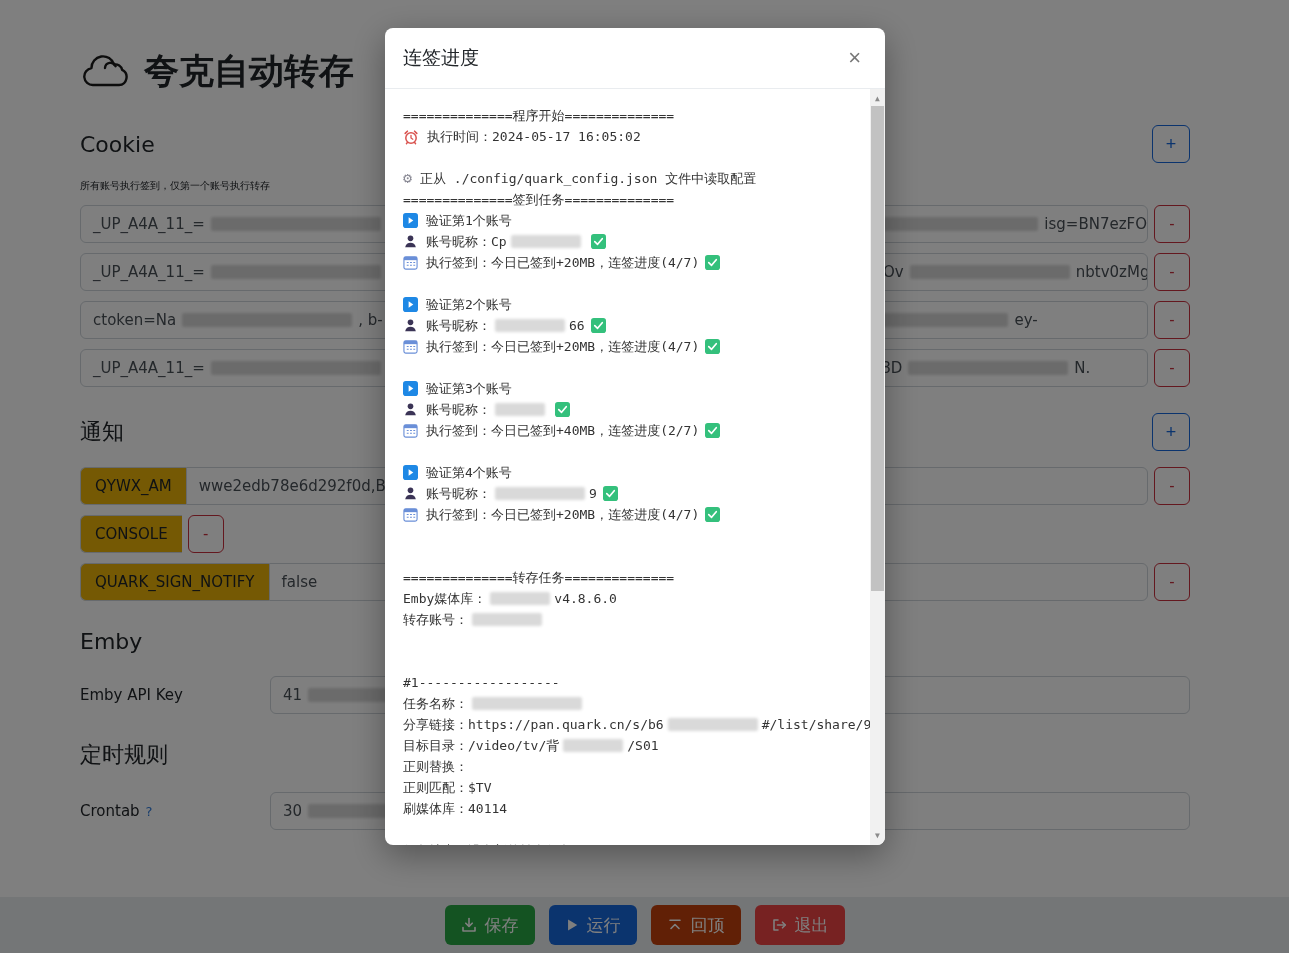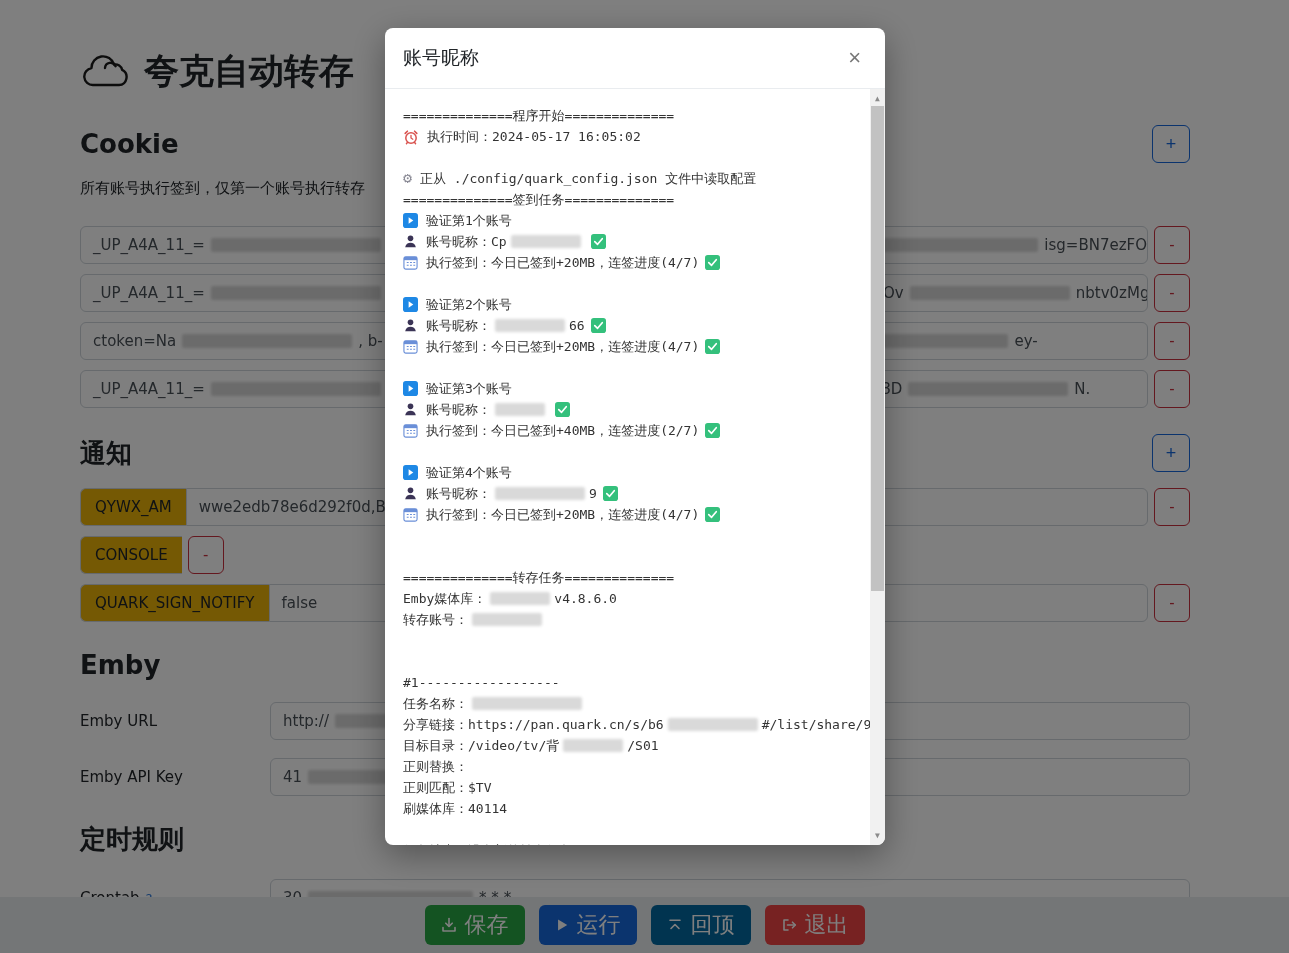--- a/index.html
+++ b/index.html
@@ -10,22 +10,22 @@
     color:#212529;
   }
   .container { padding: 40px 99px 0 80px; }
 
   
   .app-title { display:flex; align-items:center; gap:16px; font-size:35px; font-weight:700; margin:8px 0 30px; }
   .app-title svg { flex:none; }
 
   
   .section-head { display:flex; justify-content:space-between; align-items:center; margin:26px 0 0; }
-  .section-title { font-size:26px; font-weight:700; margin:0; }
-  .desc { font-size:15px; margin:16px 0 28px; }
+  .section-title { font-size:22px; font-weight:400; margin:0; }
+  .desc { font-size:10px; margin:16px 0 12px; }
 
   .btn-add {
     width:38px; height:38px; border:1px solid #1668dc; color:#1668dc; background:#fff;
     border-radius:6px; font-size:18px; line-height:1; cursor:pointer;
   }
   .btn-minus {
     width:36px; height:38px; margin-left:6px; flex:none; border:1px solid #c9303e; color:#c9303e;
     background:#fff; border-radius:6px; font-size:16px; line-height:1; cursor:pointer;
   }
 
@@ -51,26 +51,26 @@
   .form-label { width:190px; flex:none; font-size:15px; }
   .help-q { color:#2f7bdb; font-size:13px; margin-left:6px; cursor:pointer; }
 
   
   .footer {
     position:fixed; left:0; right:0; bottom:0; height:56px; background:#e9ecef;
     display:flex; align-items:center; justify-content:center; gap:14px; z-index:5;
   }
   .fbtn {
     display:inline-flex; align-items:center; gap:8px; color:#fff; border:none; cursor:pointer;
-    border-radius:6px; padding:0 16px; height:40px; font-size:22px;
+    border-radius:6px; padding:0 16px; height:40px; font-size:17px;
     font-family:"DejaVu Sans","Liberation Sans",sans-serif;
   }
   .fbtn svg{ flex:none; }
   .fbtn-save{ background:#28a745; } .fbtn-run{ background:#1668dc; }
-  .fbtn-top{ background:#0369a1; } .fbtn-exit{ background:#ef4444; }
+  .fbtn-top{ background:#c2410c; } .fbtn-exit{ background:#ef4444; }
 
   
   .overlay { position:fixed; inset:0; background:rgba(0,0,0,0.5); z-index:10; }
   .modal {
     position:fixed; left:385px; top:28px; width:500px; height:817px; background:#fff;
     border-radius:8px; z-index:20; box-shadow:0 10px 34px rgba(0,0,0,.35);
     display:flex; flex-direction:column; overflow:hidden;
   }
   .modal-header {
     flex:none; display:flex; align-items:center; justify-content:space-between;
@@ -182,27 +182,20 @@
   </div>
   <div class="row">
     <div class="group-label">QUARK_SIGN_NOTIFY</div>
     <div class="field group-field">
         <span>false</span>
       </div>
     <button class="btn-minus">-</button>
   </div>
 
   <h2 class="section-title" style="margin:28px 0 22px;">Emby</h2>
-  <div class="form-row">
-    <div class="form-label">Emby URL</div>
-    <div class="field">
-      <span>http://</span>
-        <span class="blur bw-110"></span>
-    </div>
-  </div>
   <div class="form-row">
     <div class="form-label">Emby API Key</div>
     <div class="field">
       <span>41</span>
         <span class="blur bw-130"></span>
     </div>
   </div>
 
   <h2 class="section-title" style="margin:26px 0 22px;">定时规则</h2>
   <div class="form-row">
@@ -246,21 +239,21 @@
         <path d="M11.5 5.2 14.3 8l-2.8 2.8"></path>
     </svg>
     <span>退出</span>
   </button>
 </div>
 
 <div class="overlay"></div>
 
 <div class="modal">
   <div class="modal-header">
-    <div class="modal-title">账号昵称</div>
+    <div class="modal-title">连签进度</div>
     <button class="modal-close">×</button>
   </div>
   <div class="modal-body">
 
     <div class="logline">==============程序开始==============</div>
     <div class="logline">
       <span class="ic">
         <svg width="16" height="16" viewBox="0 0 16 16" fill="none">
             <circle cx="8" cy="9" r="5.2" stroke="#d9534f" stroke-width="1.5"></circle>
             <path d="M8 6.5V9l1.8 1.2" stroke="#d9534f" stroke-width="1.3" stroke-linecap="round"></path>

